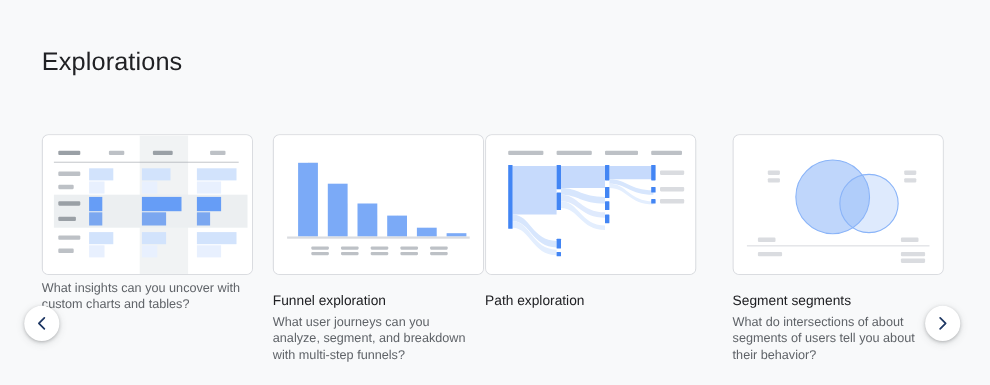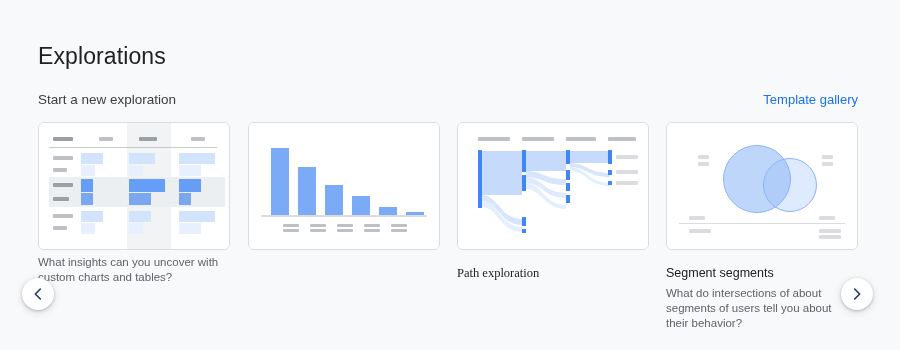--- a/index.html
+++ b/index.html
@@ -78,21 +78,21 @@
     width: 824px;
     height: 190px;
   }
   .card {
     position: absolute;
     top: 0;
     width: 192px;
   }
   .card:nth-child(1) { left: 0px; }
   .card:nth-child(2) { left: 210px; }
-  .card:nth-child(3) { left: 419px; font-family: Liberation Serif, serif; }
+  .card:nth-child(3) { left: 403px; }
   .card:nth-child(4) { left: 628px; }
 
   .thumb {
     position: relative;
     width: 190px;
     height: 126px;
     background: #ffffff;
     border: 1px solid #dadce0;
     border-radius: 6px;
     overflow: hidden;
@@ -220,24 +220,20 @@
     background: #dadce0;
   }
 </style>
 </head>
 <body>
 
 <div id="root">
 
   <div class="page-title">Explorations</div>
 
-  <div class="section-row">
-    <div class="section-label">Start a new exploration</div>
-    <a class="gallery-link">Template gallery</a>
-  </div>
 
   <div class="carousel">
 
     <div class="cards">
 
       <div class="card">
         <div class="thumb">
           <div class="ff">
 
             <div class="ff-col-hl" style="left:88px; top:0px; width:44px; height:126px;"></div>
@@ -310,20 +306,22 @@
             <div class="fn-tick" style="left:61px; top:101px; width:16px;"></div>
             <div class="fn-tick" style="left:61px; top:106px; width:16px;"></div>
             <div class="fn-tick" style="left:88px; top:101px; width:16px;"></div>
             <div class="fn-tick" style="left:88px; top:106px; width:16px;"></div>
             <div class="fn-tick" style="left:115px; top:101px; width:16px;"></div>
             <div class="fn-tick" style="left:115px; top:106px; width:16px;"></div>
             <div class="fn-tick" style="left:142px; top:101px; width:16px;"></div>
             <div class="fn-tick" style="left:142px; top:106px; width:16px;"></div>
           </div>
         </div>
+        <div class="card-title">Funnel exploration</div>
+        <div class="card-desc">What user journeys can you analyze, segment, and breakdown with multi-step funnels?</div>
       </div>
 
       <div class="card">
         <div class="thumb">
           <div class="pe">
             <div class="pe-hdr" style="left:20px; top:14px; width:32px;"></div>
             <div class="pe-hdr" style="left:64px; top:14px; width:32px;"></div>
             <div class="pe-hdr" style="left:108px; top:14px; width:30px;"></div>
             <div class="pe-hdr" style="left:150px; top:14px; width:28px;"></div>
 

